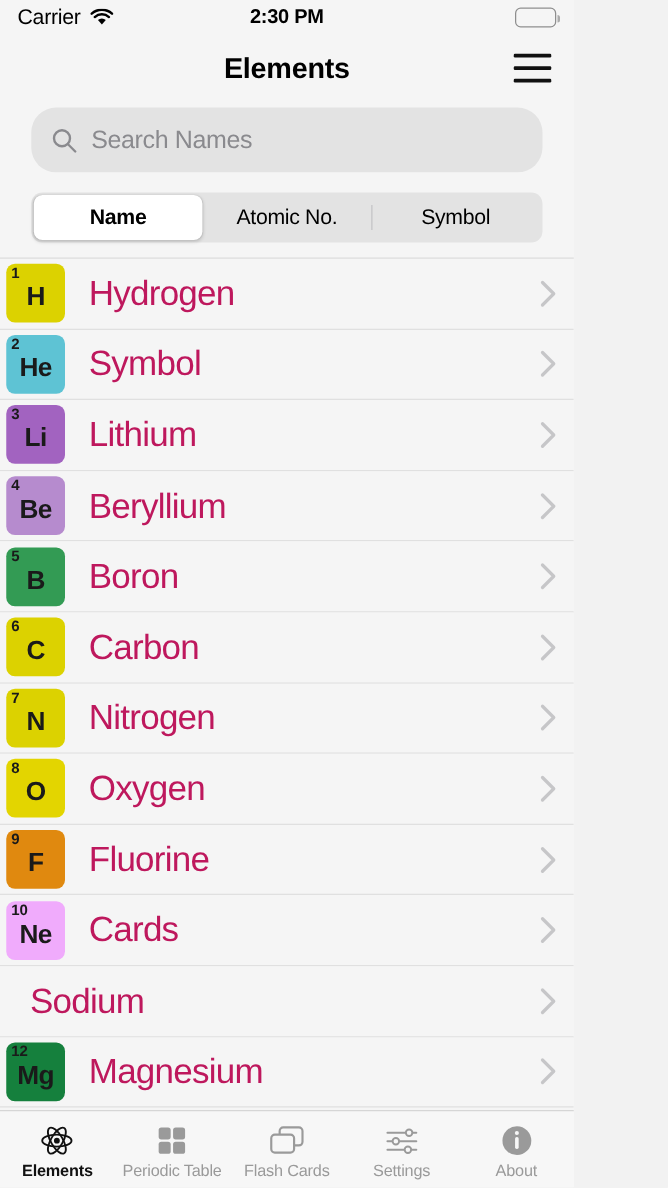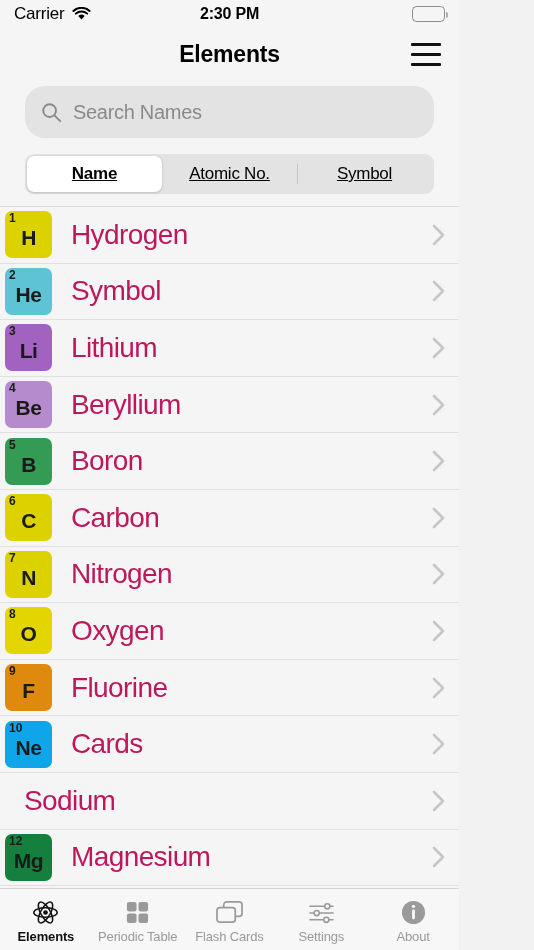--- a/index.html
+++ b/index.html
@@ -82,21 +82,20 @@
 
   
   .segwrap { padding:16px 25px 12px 25px; background:#F5F5F5; }
   .segmented {
     height:40px;
     background:#E3E3E3;
     border-radius:9px;
     display:flex;
     padding:2px;
     position:relative;
-    text-decoration:underline;
   }
   .seg {
     flex:1;
     display:flex; align-items:center; justify-content:center;
     font-size:17px; color:#000;
     letter-spacing:-0.25px;
     border-radius:7px;
     position:relative;
     cursor:pointer;
     user-select:none;
@@ -316,21 +315,21 @@
         <div class="tile" style="background: rgb(224, 137, 15);">
           <span class="tile-num">9</span>
           <span class="tile-sym">F</span>
         </div>
         <div class="row-name">Fluorine</div>
         <span class="chev"><svg viewBox="0 0 13 22" width="13" height="22">
             <polyline points="2,2 11,11 2,20" stroke="#C6C6C8" stroke-width="2.6" fill="none" stroke-linecap="round" stroke-linejoin="round"></polyline>
           </svg></span>
       </div>
       <div class="row">
-        <div class="tile" style="background: #0ea5e9;">
+        <div class="tile" style="background: #f0abfc;">
           <span class="tile-num">10</span>
           <span class="tile-sym">Ne</span>
         </div>
         <div class="row-name">Cards</div>
         <span class="chev"><svg viewBox="0 0 13 22" width="13" height="22">
             <polyline points="2,2 11,11 2,20" stroke="#C6C6C8" stroke-width="2.6" fill="none" stroke-linecap="round" stroke-linejoin="round"></polyline>
           </svg></span>
       </div>
       <div class="row">
         <div class="row-name">Sodium</div>

